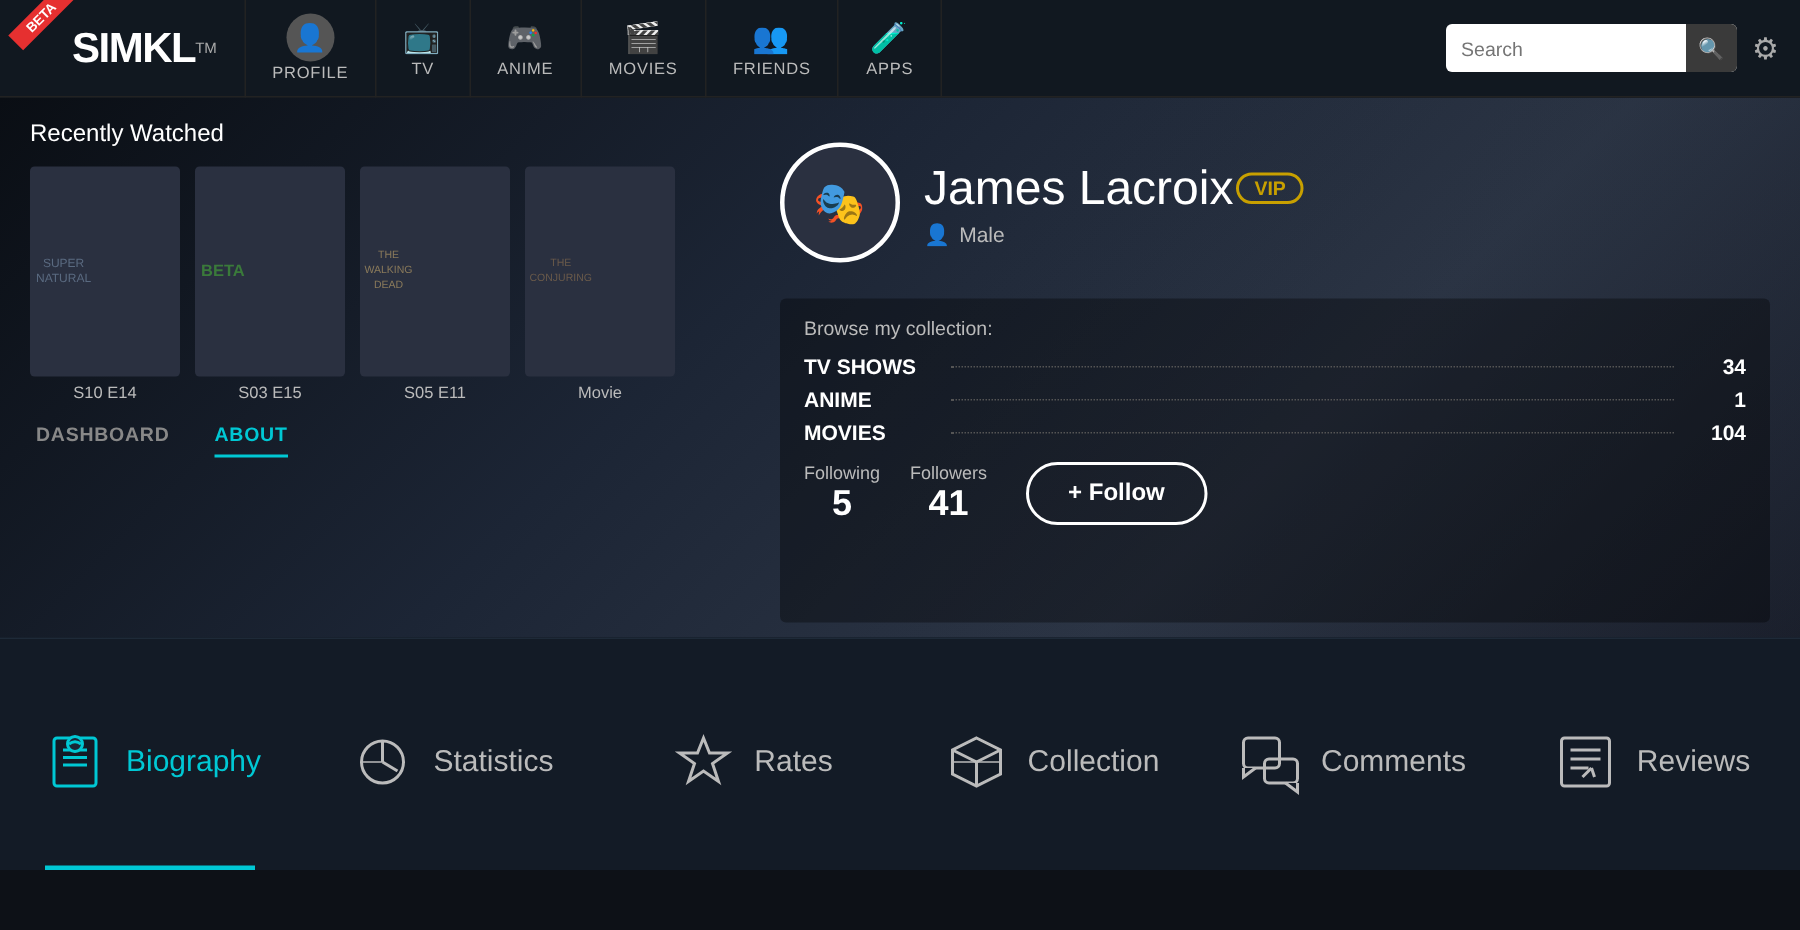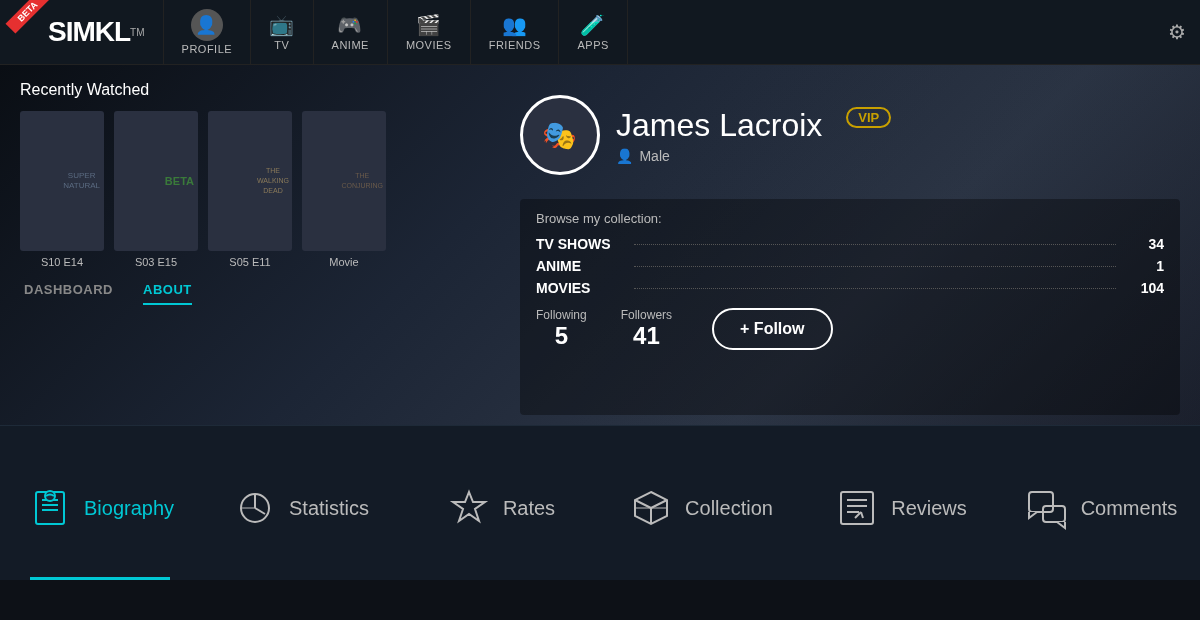--- a/index.html
+++ b/index.html
@@ -137,23 +137,23 @@
       font-size: 16px; color: #fff; margin-bottom: 12px;
       font-weight: normal;
     }
     .watch-grid {
       display: flex; gap: 10px; margin-bottom: 14px;
     }
     .watch-card {
       position: relative; cursor: pointer;
     }
     .watch-card .poster {
-      width: 84px; height: 140px; border-radius: 3px;
+      width: 100px; height: 140px; border-radius: 3px;
       background: #2a3040;
-      display: flex; align-items: center; justify-content: flex-end;
+      display: flex; align-items: center; justify-content: flex-start;
       overflow: hidden; position: relative;
       font-size: 10px; color: #666;
     }
     
     .poster-supernatural {
       background: linear-gradient(160deg, #0a0a14 0%, #1a1a2e 40%, #0d1117 100%);
     }
     .poster-arrow {
       background: linear-gradient(160deg, #050a05 0%, #0a1a0a 40%, #111 100%);
     }
@@ -196,21 +196,21 @@
     .profile-avatar {
       width: 80px; height: 80px; border-radius: 50%;
       background: #2a3040; border: 3px solid #fff;
       display: flex; align-items: center; justify-content: center;
       overflow: hidden; font-size: 32px; color: #aaa;
       flex-shrink: 0;
     }
     .profile-name-area {}
     .profile-name {
       font-size: 32px; font-weight: 300; color: #fff;
-      display: flex; align-items: flex-start; gap: 24px;
+      display: flex; align-items: center; gap: 2px;
     }
     .vip-badge {
       border: 2px solid #c8a000;
       color: #c8a000;
       font-size: 13px; font-weight: bold;
       padding: 1px 10px; border-radius: 20px;
     }
     .profile-gender {
       display: flex; align-items: center; gap: 6px;
       color: #bbb; font-size: 14px; margin-top: 4px;
@@ -231,21 +231,21 @@
     .browse-type { font-size: 14px; font-weight: bold; color: #fff; width: 90px; }
     .browse-dots {
       flex: 1;
       border-bottom: 1px dotted #555;
       margin: 0 8px;
     }
     .browse-count { font-size: 14px; font-weight: bold; color: #fff; width: 40px; text-align: right; }
 
     
     .follow-row {
-      display: flex; align-items: center; gap: 34px; margin-top: 12px;
+      display: flex; align-items: center; gap: 20px; margin-top: 12px;
     }
     .follow-stat { text-align: center; }
     .follow-stat-label { font-size: 12px; color: #bbb; }
     .follow-stat-num { font-size: 24px; font-weight: bold; color: #fff; }
     .follow-btn {
       display: flex; align-items: center; gap: 6px;
       background: transparent; border: 2px solid #fff;
       color: #fff; font-size: 16px; font-weight: bold;
       padding: 10px 26px; border-radius: 30px; cursor: pointer;
       margin-left: 6px;
@@ -315,20 +315,24 @@
       <span class="nav-icon">👥</span>
       <span>FRIENDS</span>
     </div>
     <div class="nav-item">
       <span class="nav-icon">🧪</span>
       <span>APPS</span>
     </div>
   </div>
 
   <div class="search-wrap">
+    <div class="search-box">
+      <input type="text" placeholder="Search" style="">
+      <button>🔍</button>
+    </div>
     <button class="gear-btn">⚙</button>
   </div>
 </nav>
 
 <div class="hero">
   <div class="hero-bg"></div>
 
   <div style="position:absolute;right:0;top:0;bottom:0;width:680px;background:linear-gradient(to right, transparent, rgba(30,40,55,0.15));pointer-events:none;"></div>
 
   <div class="hero-content">
@@ -471,36 +475,36 @@
         <line x1="22" y1="22" x2="6" y2="14" stroke="#bbb"></line>
         <line x1="6" y1="22" x2="38" y2="22" stroke="#bbb" stroke-width="1"></line>
       </svg>
     </div>
     <span>Collection</span>
   </div>
 
   <div class="bottom-tab">
     <div class="tab-icon">
       <svg viewBox="0 0 44 44" fill="none" stroke="#bbb" stroke-width="2">
+        <rect x="4" y="6" width="24" height="20" rx="3"></rect>
+        <path d="M4 26 L4 32 L12 26" fill="#131b26" stroke="#bbb"></path>
+        <rect x="18" y="20" width="22" height="16" rx="3"></rect>
+        <path d="M40 36 L40 42 L32 36" fill="#131b26" stroke="#bbb"></path>
+      </svg>
+    </div>
+    <span>Comments</span>
+  </div>
+
+  <div class="bottom-tab">
+    <div class="tab-icon">
+      <svg viewBox="0 0 44 44" fill="none" stroke="#bbb" stroke-width="2">
         <rect x="6" y="6" width="32" height="32" rx="2"></rect>
         <line x1="12" y1="14" x2="32" y2="14"></line>
         <line x1="12" y1="20" x2="32" y2="20"></line>
         <line x1="12" y1="26" x2="24" y2="26"></line>
         <line x1="20" y1="32" x2="26" y2="26" stroke="#bbb"></line>
         <line x1="26" y1="26" x2="28" y2="32" stroke="#bbb"></line>
       </svg>
     </div>
     <span>Reviews</span>
   </div>
 
-  <div class="bottom-tab">
-    <div class="tab-icon">
-      <svg viewBox="0 0 44 44" fill="none" stroke="#bbb" stroke-width="2">
-        <rect x="4" y="6" width="24" height="20" rx="3"></rect>
-        <path d="M4 26 L4 32 L12 26" fill="#131b26" stroke="#bbb"></path>
-        <rect x="18" y="20" width="22" height="16" rx="3"></rect>
-        <path d="M40 36 L40 42 L32 36" fill="#131b26" stroke="#bbb"></path>
-      </svg>
-    </div>
-    <span>Comments</span>
-  </div>
-
 </div>
 
 </body></html>

